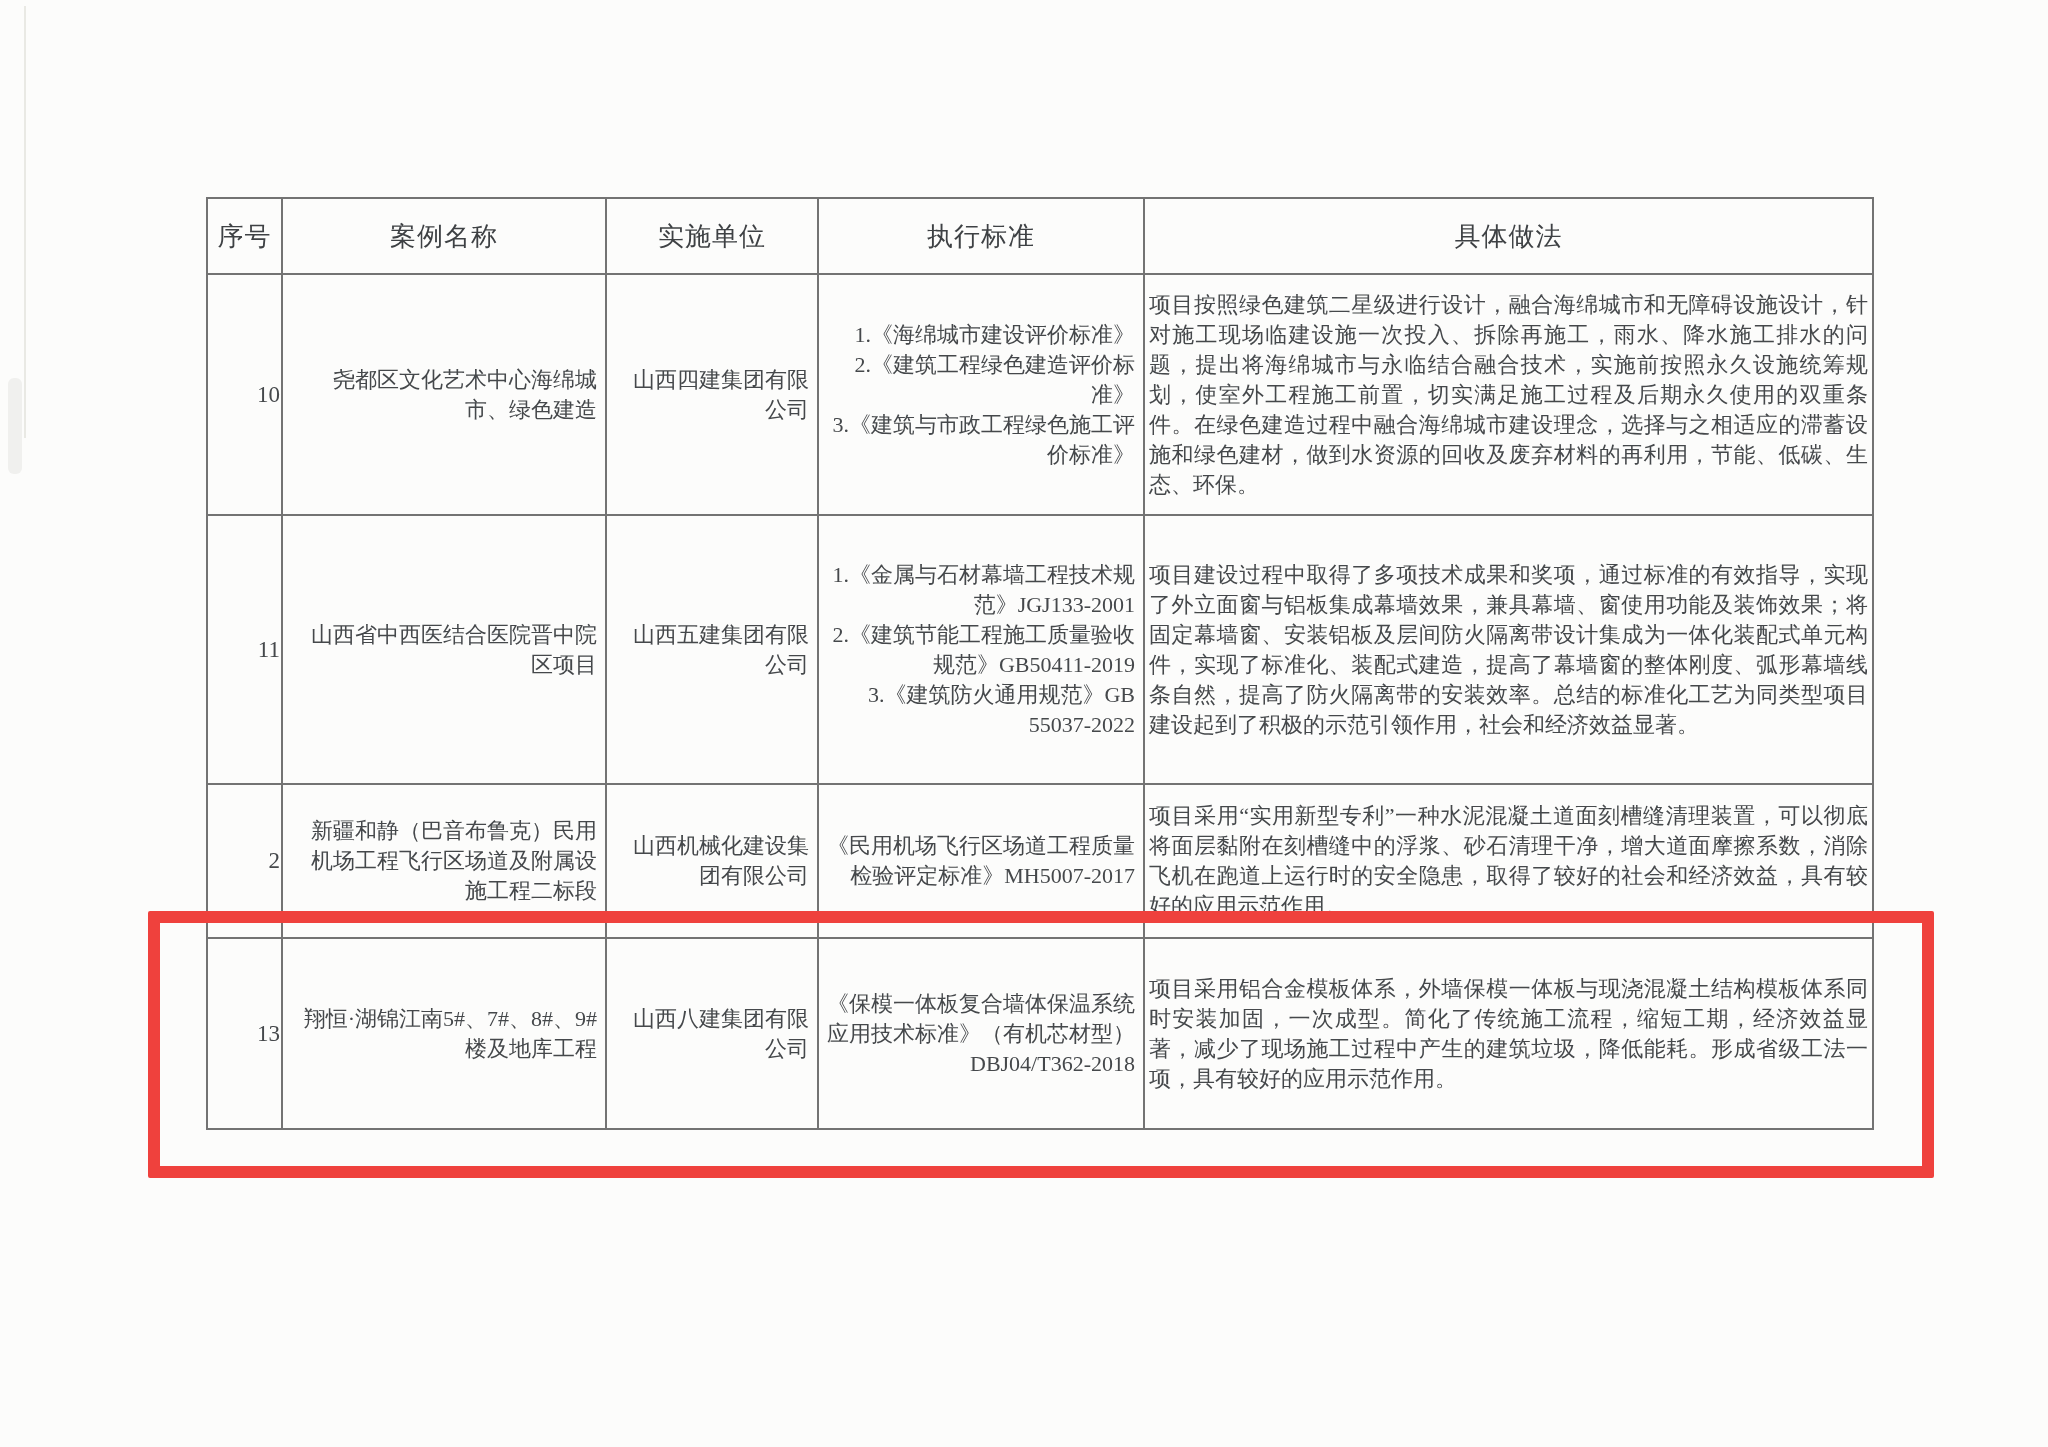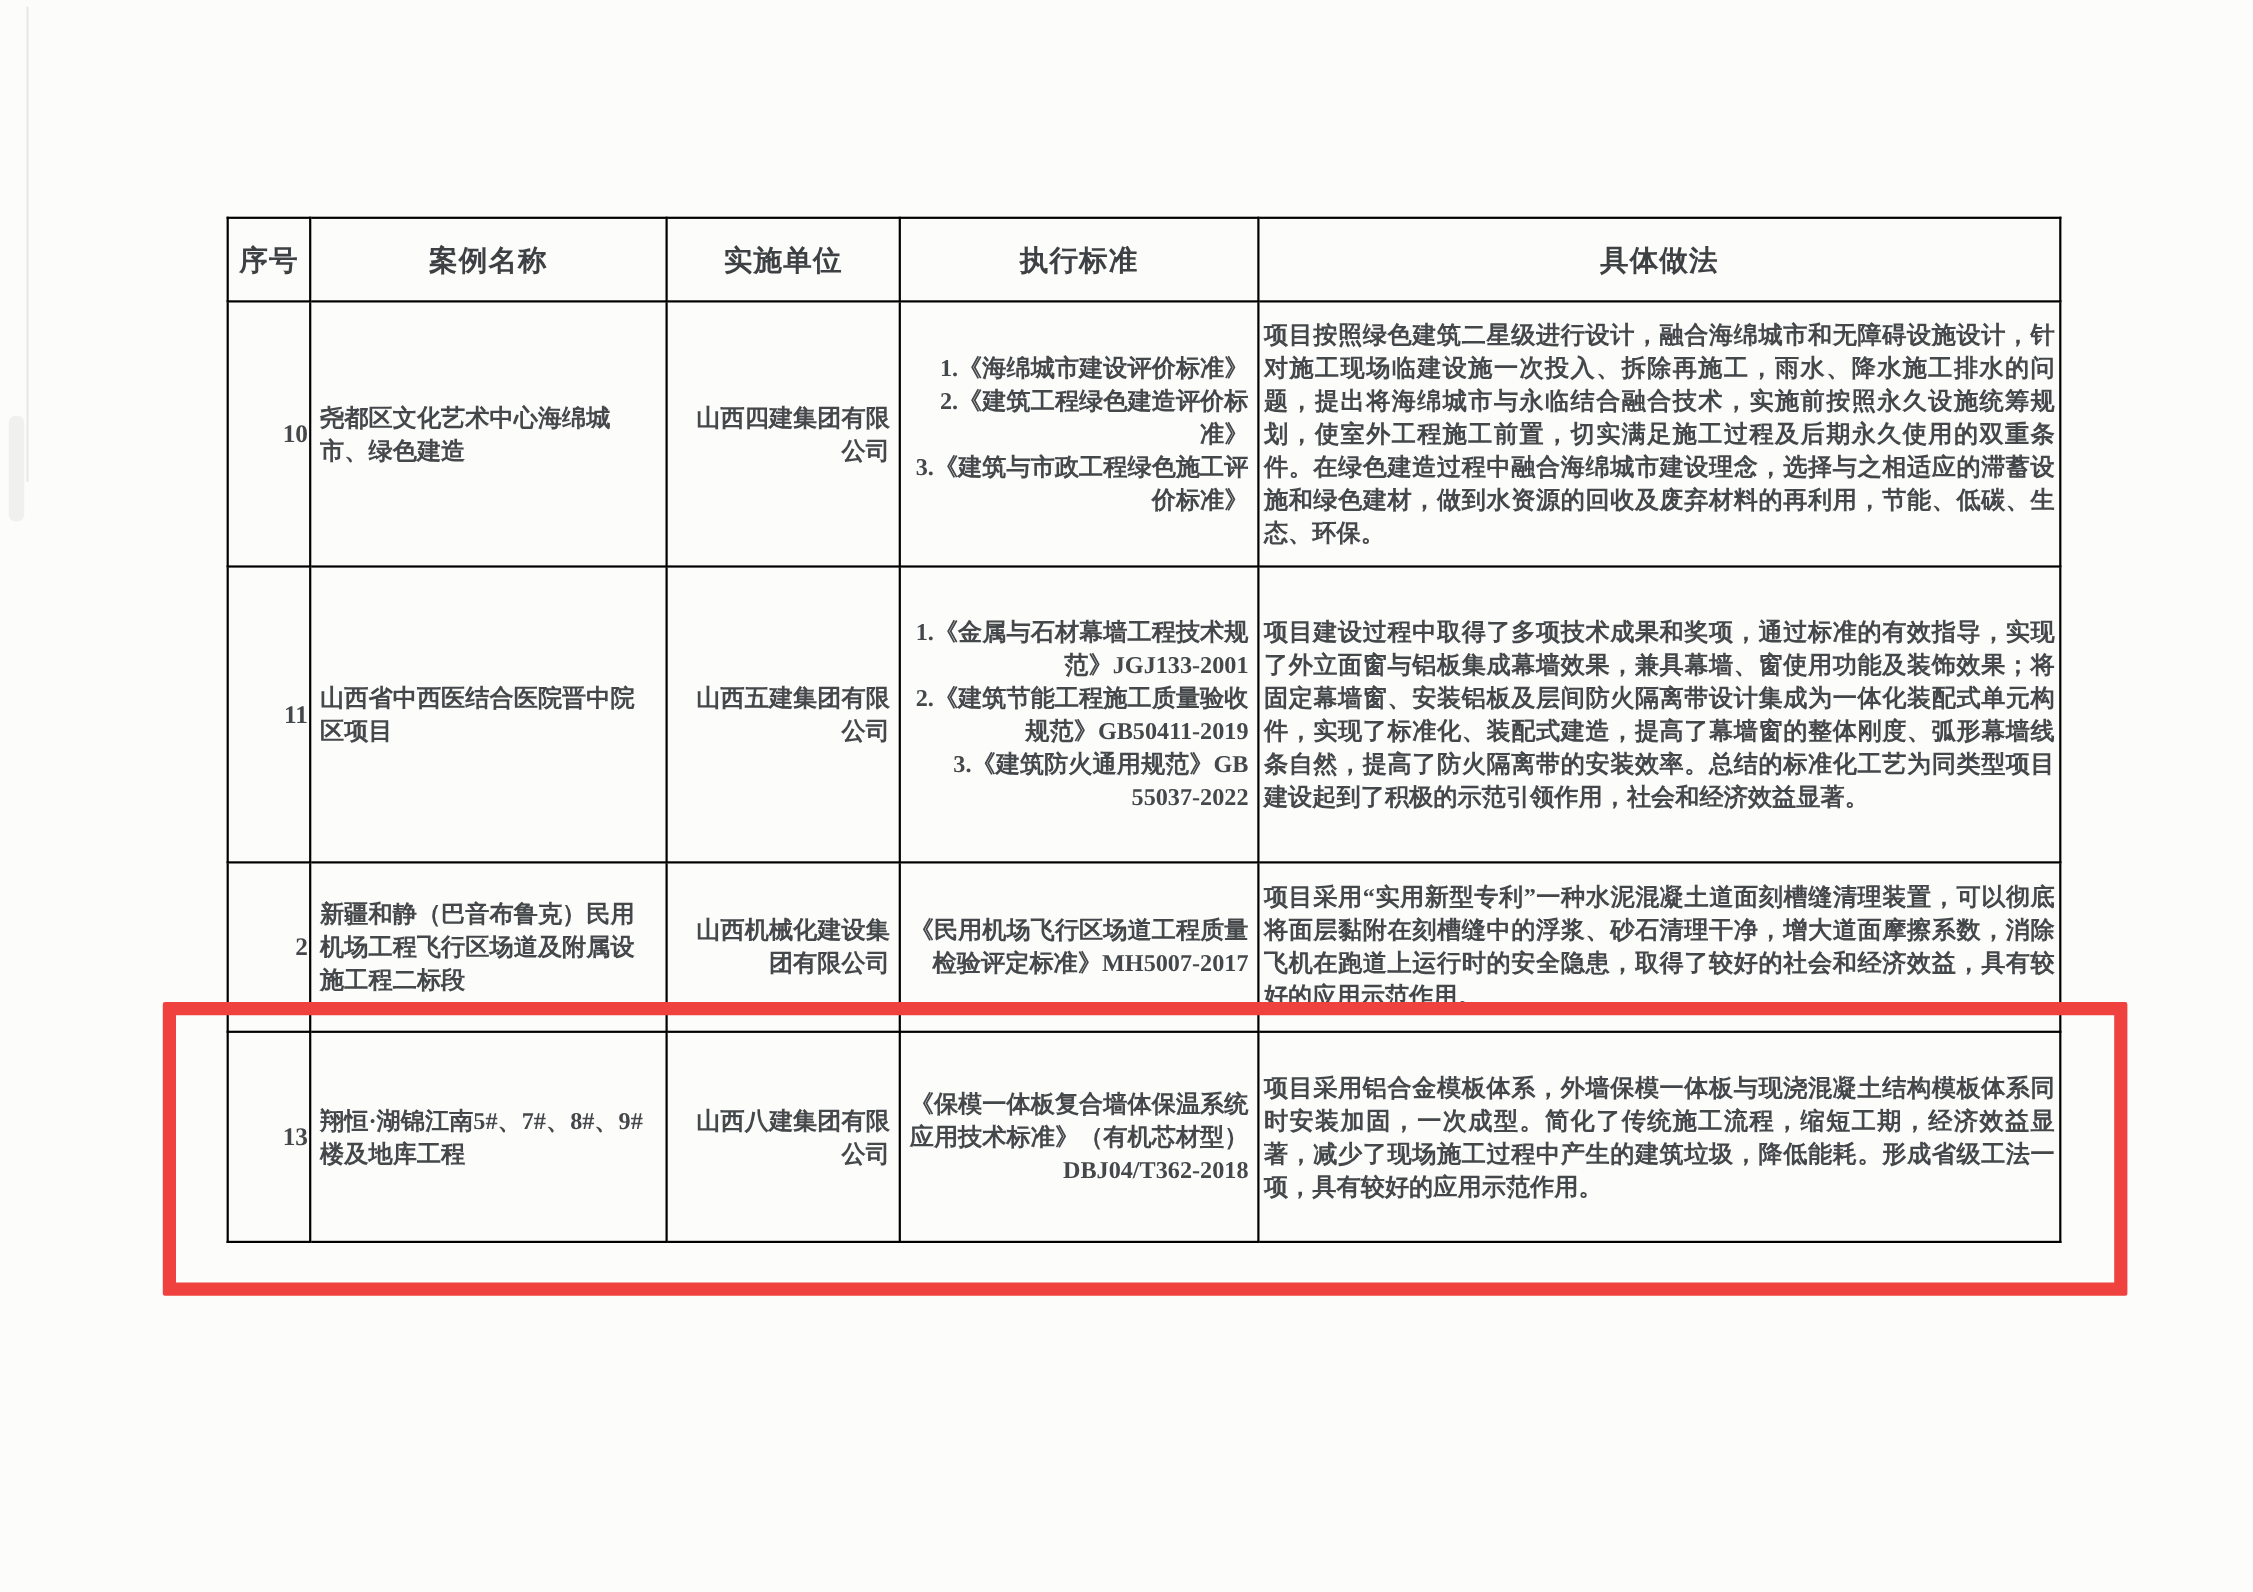--- a/index.html
+++ b/index.html
@@ -21,23 +21,23 @@
     background:rgba(170,170,162,0.14);
     border-radius:6px;
   }
   table.doc-table{
     position:absolute;left:206px;top:197px;
     width:1666px;
     border-collapse:collapse;
     table-layout:fixed;
   }
   .doc-table td,.doc-table th{
-    border:2px solid #000000;
+    border:2px solid #737373;
     vertical-align:middle;
-    font-weight:bold;
+    font-weight:normal;
     overflow:hidden;
   }
   .doc-table th{
     font-size:26px;
     color:#3e4144;
     text-align:center;
     letter-spacing:1px;
   }
   tr.hdr{height:76px;}
   tr.r10{height:241px;}
@@ -45,21 +45,21 @@
   tr.r12{height:154px;}
   tr.r13{height:191px;}
   td.no{
     text-align:right;
     font-size:23px;
     font-family:"Liberation Serif","DejaVu Serif",serif;
   }
   td.name{
     font-size:22px;line-height:30px;
     padding:6px 8px;
-    text-align:left;
+    text-align:right;
   }
   td.unit{
     font-size:22px;line-height:30px;
     padding:6px 8px;
     text-align:right;
   }
   td.standards{
     font-size:22px;line-height:30px;
     padding:6px 8px;
     text-align:right;

